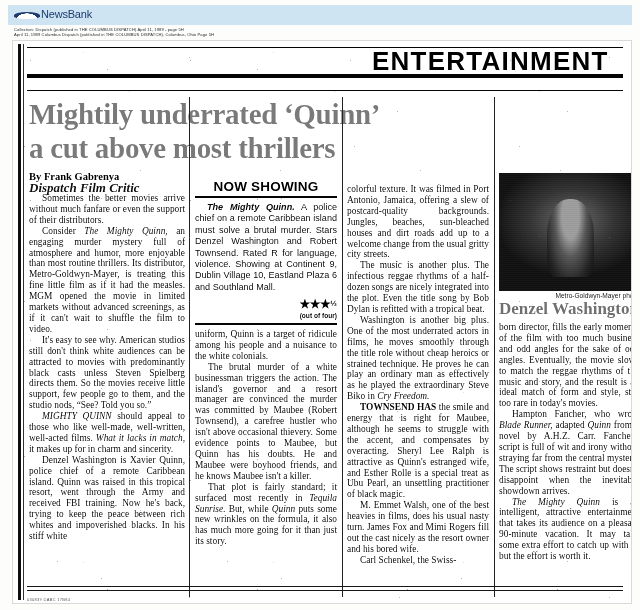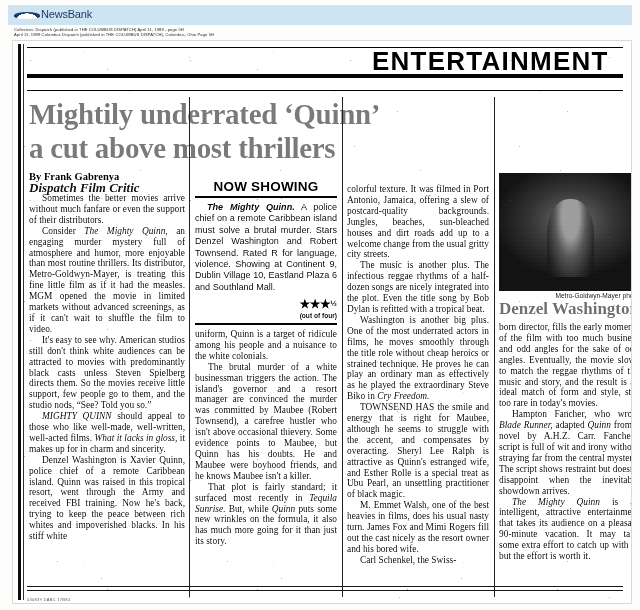--- a/index.html
+++ b/index.html
@@ -202,21 +202,21 @@
     font-size: 9.4px;
     line-height: 10.9px;
     color: #101010;
     text-align: justify;
     text-justify: inter-word;
     hyphens: none;
   }
   .col p { margin: 0; text-indent: 13px; }
   .col p.noind { text-indent: 0; }
   .col i { }
-  .col b { font-weight: normal; margin-top: 24px; }
+  .col b { font-weight: bold; margin-top: 24px; }
 
   #col1 { left: 16px;  top: 152px; width: 156px; }
   #col2 { left: 182px; top: 288px; width: 142px; }
   #col3 { left: 334px; top: 143px; width: 142px; }
   #col4 { left: 486px; top: 281px; width: 140px; }
 
   .vrule {
     position: absolute;
     width: 1px;
     background: #2b2b2b;
@@ -405,21 +405,21 @@
       <div class="figure"></div>
       <div class="grain"></div>
     </div>
     <div class="photo-credit">Metro-Goldwyn-Mayer photo</div>
     <div class="photo-caption">Denzel Washington</div>
 
     <div class="col" id="col1">
         <p>Sometimes the better movies arrive without much fanfare or even the support of their distributors.</p>
         <p>Consider <i>The Mighty Quinn,</i> an engaging murder mystery full of atmosphere and humor, more enjoyable than most routine thrillers. Its distributor, Metro-Goldwyn-Mayer, is treating this fine little film as if it had the measles. MGM opened the movie in limited markets without advanced screenings, as if it can't wait to shuffle the film to video.</p>
         <p>It's easy to see why. American studios still don't think white audiences can be attracted to movies with predominantly black casts unless Steven Spielberg directs them. So the movies receive little support, few people go to them, and the studio nods, “See? Told you so.”</p>
-        <p><i>MIGHTY QUINN</i> should appeal to those who like well-made, well-written, well-acted films. <i>What it lacks in gloss,</i> it makes up for in charm and sincerity.</p>
+        <p><i>MIGHTY QUINN</i> should appeal to those who like well-made, well-written, well-acted films. <i>What it lacks in match,</i> it makes up for in charm and sincerity.</p>
         <p>Denzel Washington is Xavier Quinn, police chief of a remote Caribbean island. Quinn was raised in this tropical resort, went through the Army and received FBI training. Now he's back, trying to keep the peace between rich whites and impoverished blacks. In his stiff white</p>
       </div>
     <div class="col" id="col2">
         <p class="noind">uniform, Quinn is a target of ridicule among his people and a nuisance to the white colonials.</p>
         <p>The brutal murder of a white businessman triggers the action. The island's governor and a resort manager are convinced the murder was committed by Maubee (Robert Townsend), a carefree hustler who isn't above occasional thievery. Some evidence points to Maubee, but Quinn has his doubts. He and Maubee were boyhood friends, and he knows Maubee isn't a killer.</p>
         <p>That plot is fairly standard; it surfaced most recently in <i>Tequila Sunrise.</i> But, while <i>Quinn</i> puts some new wrinkles on the formula, it also has much more going for it than just its story.</p>
       </div>
     <div class="col" id="col3">
         <p class="noind">colorful texture. It was filmed in Port Antonio, Jamaica, offering a slew of postcard-quality backgrounds. Jungles, beaches, sun-bleached houses and dirt roads add up to a welcome change from the usual gritty city streets.</p>
         <p>The music is another plus. The infectious reggae rhythms of a half-dozen songs are nicely integrated into the plot. Even the title song by Bob Dylan is refitted with a tropical beat.</p>

